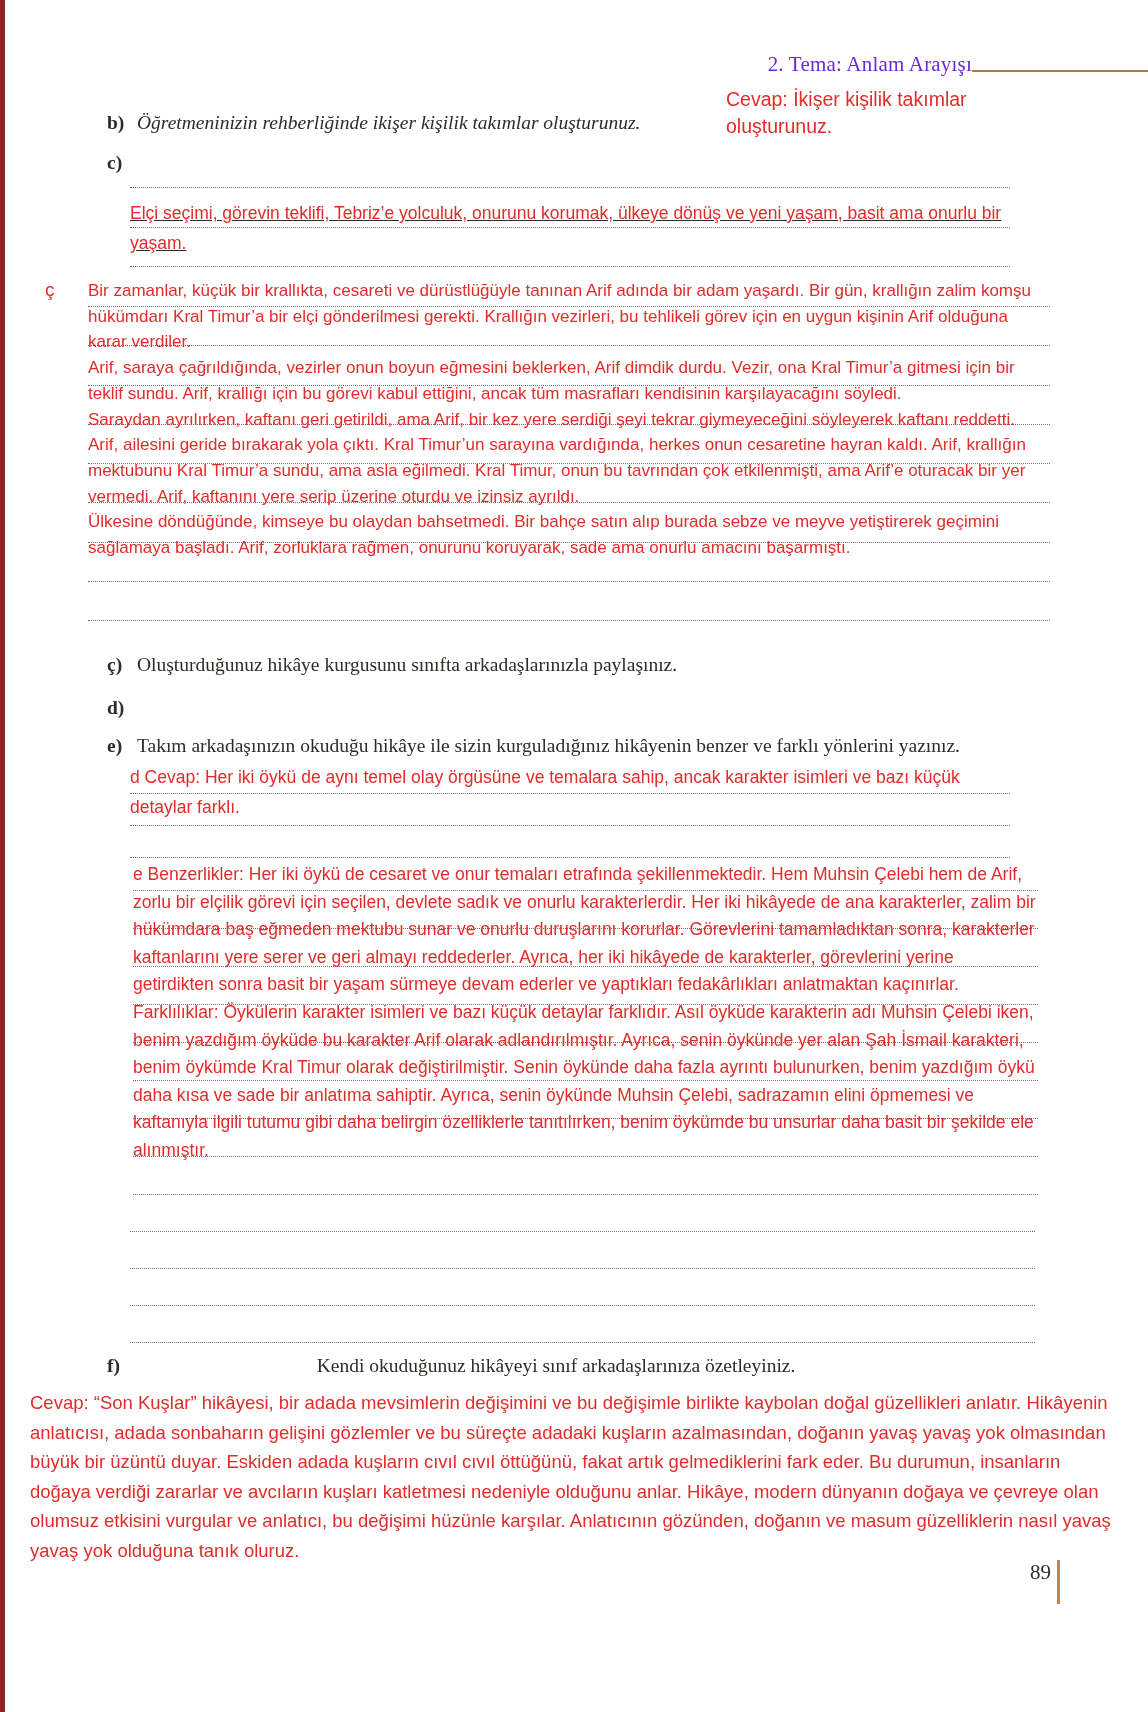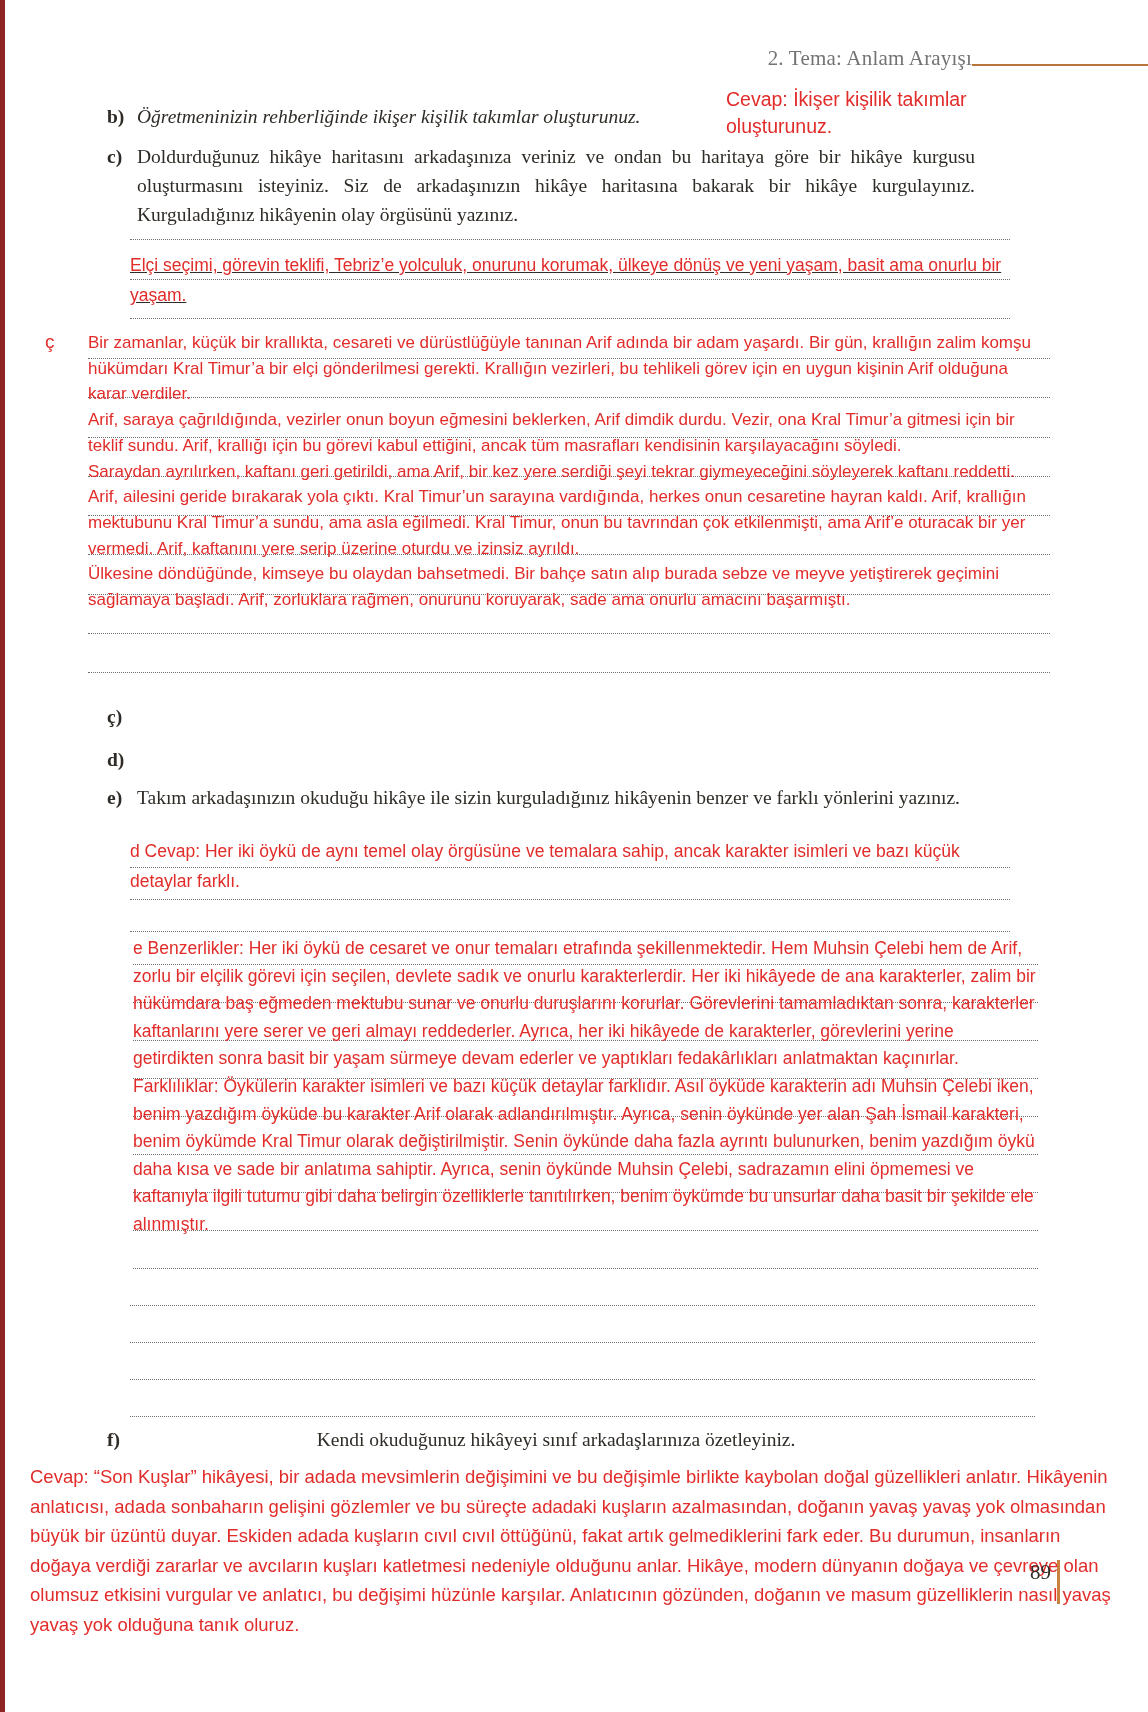--- a/index.html
+++ b/index.html
@@ -4,21 +4,21 @@
 <style>
   html,body { margin:0; padding:0; background:#ffffff; }
   .page {
     position:relative; width:1148px; height:1712px; background:#ffffff;
     font-family:"Liberation Serif", serif; color:#2f2b26; overflow:hidden;
   }
   .left-bar { position:absolute; left:0; top:0; width:5px; height:100%; background:#8e2323; }
 
   
   .header { display:flex; justify-content:flex-end; align-items:baseline; padding-top:46px; }
-  .header-title { color:#737373; font-size:21px; letter-spacing:.2px; }
+  .header-title { color:#6d28d9; font-size:21px; letter-spacing:.2px;margin-top:6px; }
   .header-rule { width:176px; border-bottom:2px solid #b9763c; align-self:flex-end; margin-bottom:5px; }
 
   
   .q { display:flex; padding-left:107px; }
   .q-text { font-size:19.5px; line-height:29px; width:838px; text-align:justify; }
   .q-label { font-weight:bold; width:30px; flex:none; font-size:19.5px; line-height:29px; }
   .q-b { margin-top:31px; } .q-b .q-text { text-align:left;font-style:italic; }
   .q-c { margin-top:11px; }
   .q-cc { margin-top:34px; } .q-cc .q-text { text-align:left; }
   .q-d { margin-top:14px; }
@@ -35,21 +35,21 @@
 
   .answer-c { position:relative; margin:10px 0 0 130px; width:880px; height:82px;text-decoration:underline; }
   .answer-c .rules { --first:0px; --gap:38.5px; }
   .answer-c .red-text { position:relative; padding-top:11px; font-size:17.5px; line-height:30px; }
 
   .story-section { position:relative; margin:9px 0 0 88px; width:962px; height:338px; }
   .story-marker { position:absolute; left:-43px; top:1px; font-size:19px; }
   .story-section .rules { --first:28px; --gap:38.3px; }
   .story-text { position:relative; font-size:17px; line-height:25.7px; }
 
-  .answer-d { position:relative; margin:24px 0 0 130px; width:880px; height:97px; }
+  .answer-d { position:relative; margin:2px 0 0 130px; width:880px; height:97px; }
   .answer-d .rules { --first:31px; --gap:31px; }
   .answer-d .red-text { position:relative; font-size:17.5px; line-height:30px; }
 
   .answer-e { position:relative; margin:2px 0 0 133px; width:905px; height:334px; }
   .answer-e .rules { --first:29px; --gap:37px; }
   .answer-e .red-text { position:relative; font-size:17.5px; line-height:27.6px; }
 
   .blank-rules { position:relative; margin-left:130px; width:905px; --first:36px; --gap:36px; }
 
   .answer-f { margin:8px 0 0 30px; width:1092px; font-size:18.5px; line-height:29.5px; }
@@ -71,21 +71,20 @@
 
   <div class="answer-b red">Cevap: İkişer kişilik takımlar oluşturunuz.</div>
 
   <div class="q q-b">
     <span class="q-label">b)</span>
     <div class="q-text">Öğretmeninizin rehberliğinde ikişer kişilik takımlar oluşturunuz.</div>
   </div>
 
   <div class="q q-c">
     <span class="q-label">c)</span>
-    <div class="q-text">Doldurduğunuz hikâye haritasını arkadaşınıza veriniz ve ondan bu haritaya göre bir hikâye kurgusu oluşturmasını isteyiniz. Siz de arkadaşınızın hikâye haritasına bakarak bir hikâye kurgulayınız. Kurguladığınız hikâyenin olay örgüsünü yazınız.</div>
   </div>
 
   <div class="answer-c">
     <div class="rules">
         <div class="rule"></div>
         <div class="rule"></div>
         <div class="rule"></div>
       </div>
     <div class="red-text red">Elçi seçimi, görevin teklifi, Tebriz’e yolculuk, onurunu korumak, ülkeye dönüş ve yeni yaşam, basit ama onurlu bir yaşam.</div>
   </div>
@@ -107,20 +106,21 @@
         <div>Bir zamanlar, küçük bir krallıkta, cesareti ve dürüstlüğüyle tanınan Arif adında bir adam yaşardı. Bir gün, krallığın zalim komşu hükümdarı Kral Timur’a bir elçi gönderilmesi gerekti. Krallığın vezirleri, bu tehlikeli görev için en uygun kişinin Arif olduğuna karar verdiler.</div>
         <div>Arif, saraya çağrıldığında, vezirler onun boyun eğmesini beklerken, Arif dimdik durdu. Vezir, ona Kral Timur’a gitmesi için bir teklif sundu. Arif, krallığı için bu görevi kabul ettiğini, ancak tüm masrafları kendisinin karşılayacağını söyledi.</div>
         <div>Saraydan ayrılırken, kaftanı geri getirildi, ama Arif, bir kez yere serdiği şeyi tekrar giymeyeceğini söyleyerek kaftanı reddetti.</div>
         <div>Arif, ailesini geride bırakarak yola çıktı. Kral Timur’un sarayına vardığında, herkes onun cesaretine hayran kaldı. Arif, krallığın mektubunu Kral Timur’a sundu, ama asla eğilmedi. Kral Timur, onun bu tavrından çok etkilenmişti, ama Arif’e oturacak bir yer vermedi. Arif, kaftanını yere serip üzerine oturdu ve izinsiz ayrıldı.</div>
         <div>Ülkesine döndüğünde, kimseye bu olaydan bahsetmedi. Bir bahçe satın alıp burada sebze ve meyve yetiştirerek geçimini sağlamaya başladı. Arif, zorluklara rağmen, onurunu koruyarak, sade ama onurlu amacını başarmıştı.</div>
       </div>
   </div>
 
   <div class="q q-cc">
     <span class="q-label">ç)</span>
+    <div class="q-text">Oluşturduğunuz hikâye kurgusunu sınıfta arkadaşlarınızla paylaşınız.</div>
   </div>
 
   <div class="q q-d">
     <span class="q-label">d)</span>
   </div>
 
   <div class="q q-e">
     <span class="q-label">e)</span>
     <div class="q-text">Takım arkadaşınızın okuduğu hikâye ile sizin kurguladığınız hikâyenin benzer ve farklı yönlerini yazınız.</div>
   </div>

